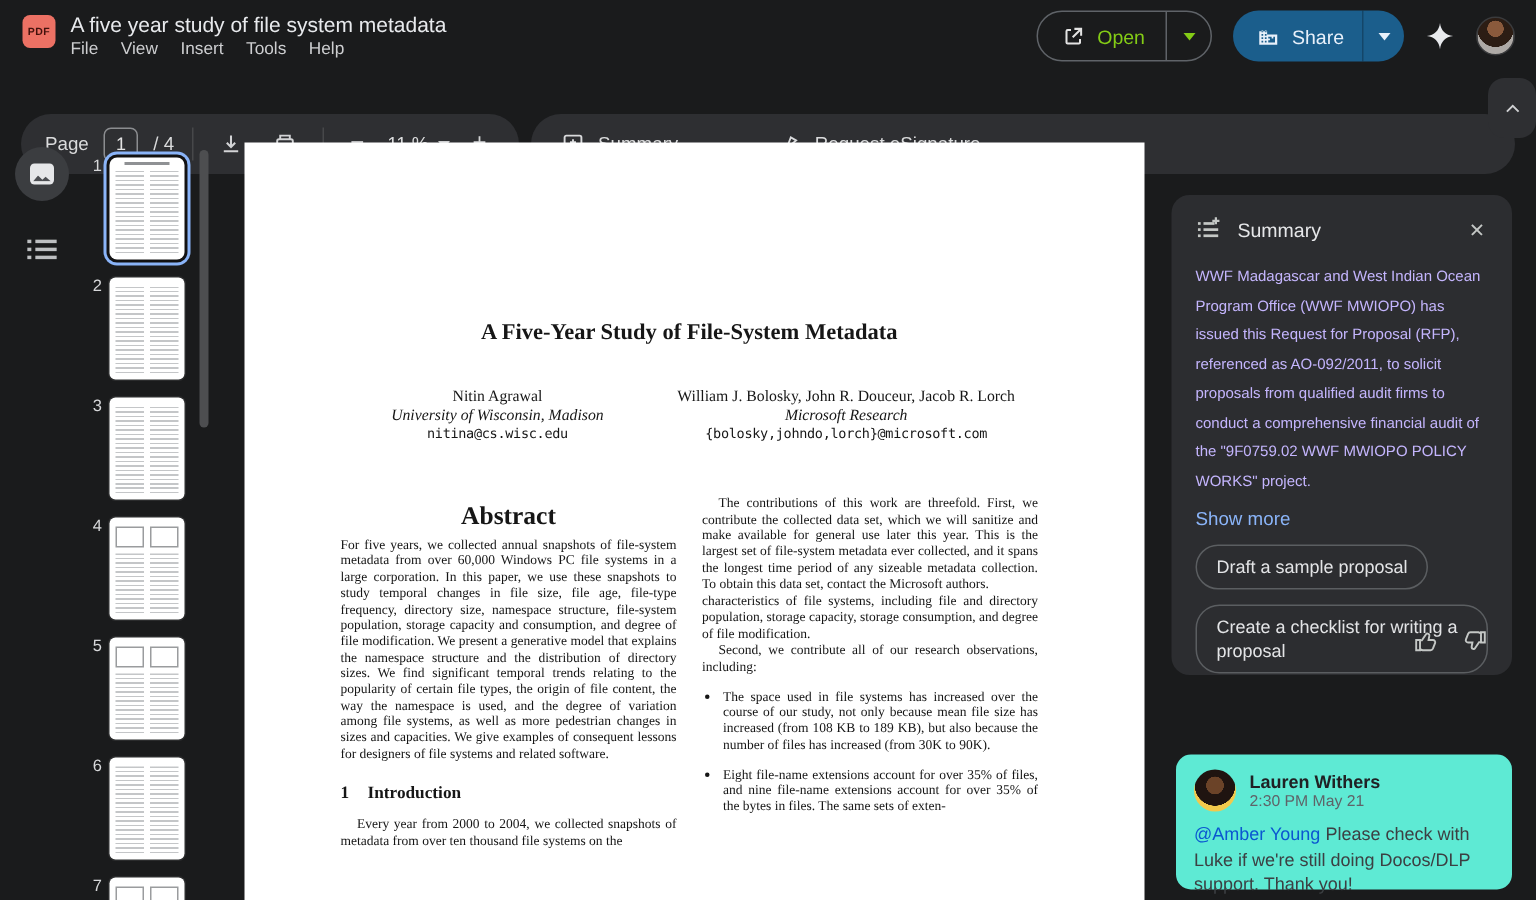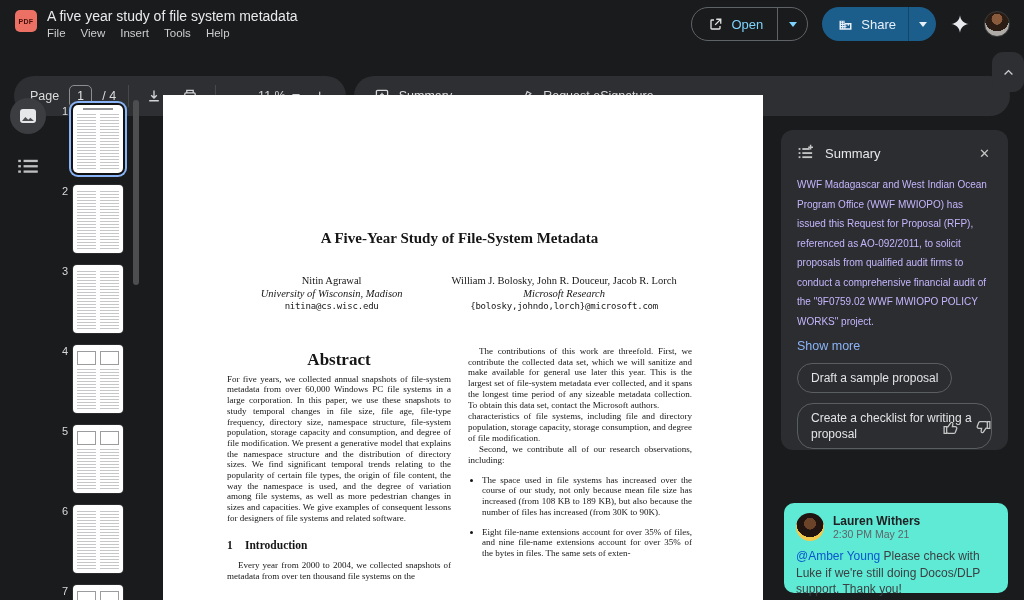--- a/index.html
+++ b/index.html
@@ -19,21 +19,21 @@
     color:#42110c; font-size:7px; font-weight:bold; letter-spacing:.3px;
     display:flex; align-items:center; justify-content:center;
     margin:0 10px 6px 15px; flex:0 0 auto;
   }
   .title-block { display:flex; flex-direction:column; gap:1px; }
   .doc-name { font-size:14px; color:#e8eaed; line-height:16px; }
   .menubar { display:flex; gap:3px; margin-left:-6px; }
   .menu-item { font-size:11.5px; color:#cdced0; padding:2px 6px; border-radius:4px; cursor:default; }
   .header-right { margin-left:auto; display:flex; align-items:center; gap:14px; padding-right:14px; }
   .split-btn { display:flex; align-items:center; height:34px; border-radius:17px; overflow:hidden; }
-  .open-btn { border:1px solid #5f6368; color:#7dd3fc; }
+  .open-btn { border:1px solid #5f6368; color:#84cc16; }
   .open-main { display:flex; align-items:center; gap:8px; padding:0 14px 0 16px; height:100%; }
   .open-caret { display:flex; align-items:center; justify-content:center; width:30px; height:100%; border-left:1px solid #5f6368; }
   .open-label { font-size:13px; font-weight:500; }
   .share-btn { background:#1b5e8c; color:#e8f0fa; }
   .share-main { display:flex; align-items:center; gap:8px; padding:0 12px 0 16px; height:100%; }
   .share-caret { display:flex; align-items:center; justify-content:center; width:28px; height:100%; border-left:1px solid rgba(0,0,0,.25); }
   .share-label { font-size:13px; font-weight:500; }
   .caret-down { width:0; height:0; border-left:4.5px solid transparent; border-right:4.5px solid transparent; border-top:5px solid currentColor; }
   .avatar {
     width:26px; height:26px; border-radius:50%;
@@ -88,21 +88,21 @@
       repeating-linear-gradient(#c4c6c8 0 1px, transparent 1px 3px) left top / 19px 100% no-repeat,
       repeating-linear-gradient(#c4c6c8 0 1px, transparent 1px 3px) right top / 19px 100% no-repeat;
   }
   .thumb-title { position:absolute; top:3px; left:10px; right:10px; height:2px; background:#8f9194; }
   .thumb-fig { position:absolute; top:6px; left:4px; width:19px; height:14px; border:1px solid #9a9c9e; background:#fff; }
   .thumb-fig.r { left:auto; right:4px; }
   .thumb-scrollbar { position:absolute; left:133px; top:4px; width:6px; height:185px; background:#4d4e50; border-radius:3px; }
 
   
   .page { position:absolute; left:163px; top:95px; width:600px; height:505px; background:#ffffff; color:#161616; }
-  .page-inner { position:absolute; left:64px; width:465px; top:16px; font-family:"Liberation Serif","DejaVu Serif",serif; }
+  .page-inner { position:absolute; left:64px; width:465px; top:0; font-family:"Liberation Serif","DejaVu Serif",serif; }
   .doc-title { margin-top:119px; text-align:center; font-size:15px; font-weight:bold; }
   .authors { display:flex; margin-top:27px; text-align:center; }
   .author-block-1 { width:45%; }
   .author-block-2 { width:55%; }
   .author-name { font-size:10.5px; line-height:13px; }
   .author-affil { font-size:10.5px; font-style:italic; line-height:13px; }
   .author-email { font-family:"DejaVu Sans Mono","Liberation Mono",monospace; font-size:9px; line-height:13px; letter-spacing:-.2px; }
   .columns { display:flex; gap:17px; margin-top:33px; }
   .col { width:224px; font-size:9px; line-height:10.7px; text-align:justify; }
   .abstract-head { text-align:center; font-weight:bold; font-size:17px; margin:9px 0 8px; }

